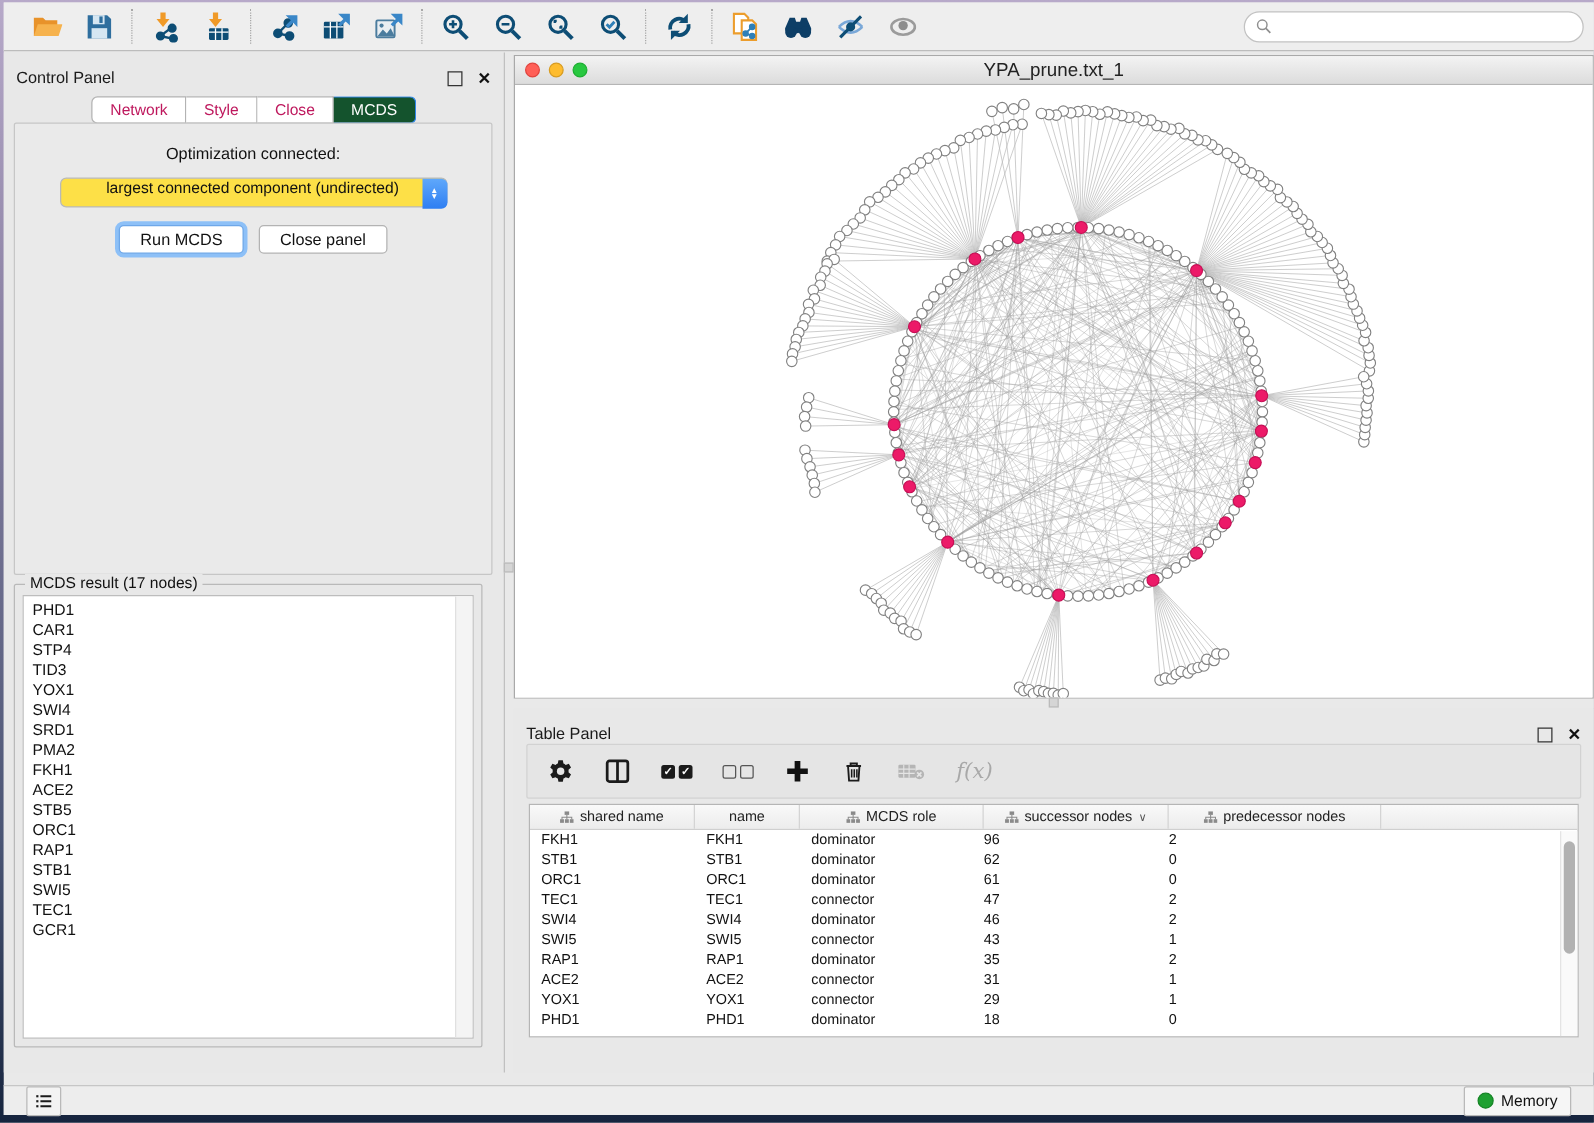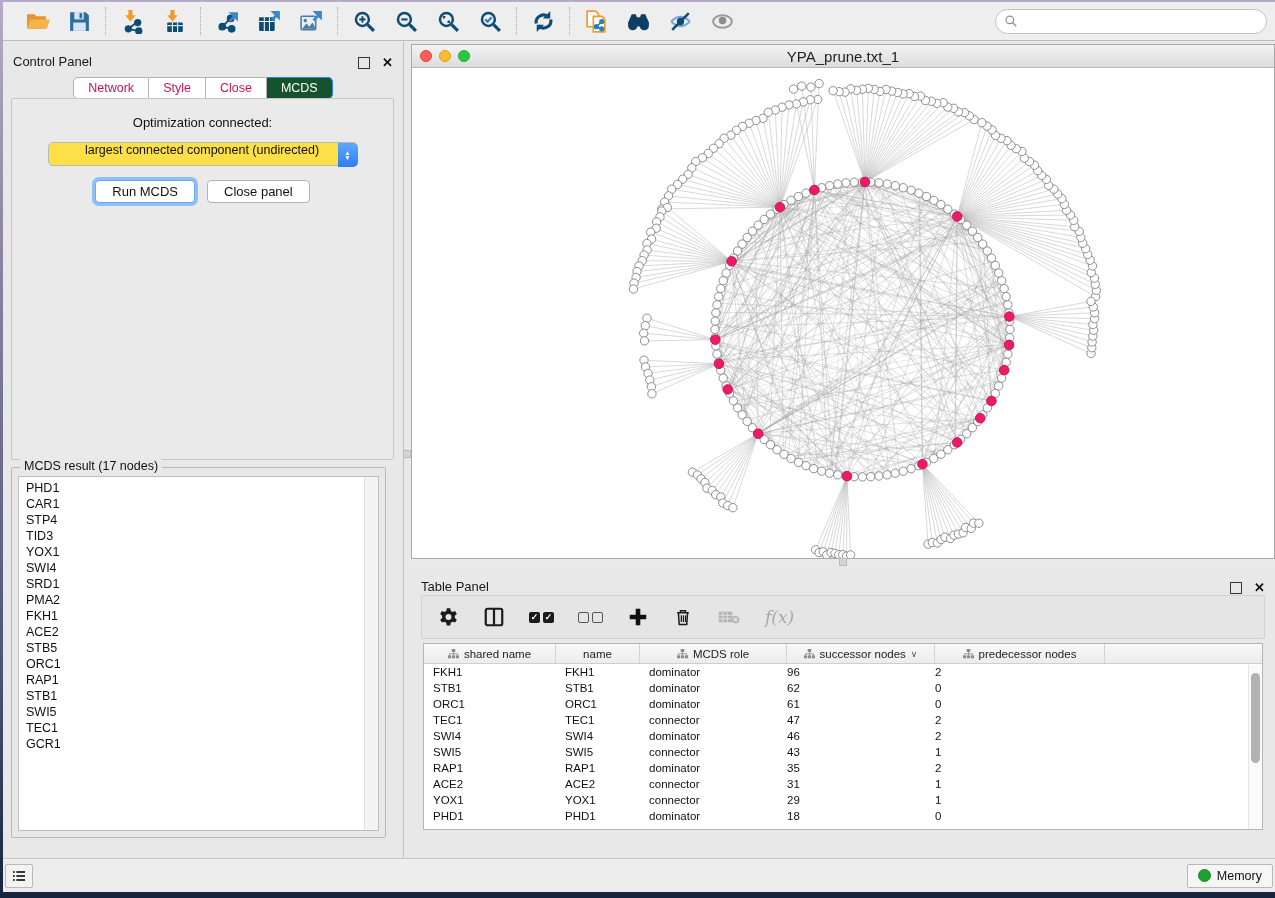--- a/index.html
+++ b/index.html
@@ -95,22 +95,22 @@
   .td { font-size:11.5px; color:#111; padding-left:9px; white-space:nowrap; overflow:hidden; }
   .td.num { text-align:left; padding-right:14px; padding-left:0; }
   .c0 { width:132px; } .c1 { width:84px; } .c2 { width:147px; } .c3 { width:148px; } .c4 { width:170px; }
   .vscroll { position:absolute; top:21px; right:0; bottom:0; width:14px; background:#fafafa;
     border-left:1px solid #e4e4e4; }
   .vthumb { position:absolute; left:2px; width:9px; border-radius:5px; background:#b2b2b2; }
   .tp-tabs { position:absolute; left:0; right:0; bottom:2px; display:flex; justify-content:center; }
   .tp-tabs .tab { padding:3px 13px; font-size:12.5px; }
 
   
-  .statusbar { position:absolute; left:0; right:0; bottom:0; height:34px; background:#ededed;
-    border-top:1px solid #c6c6c6; display:flex; align-items:center; padding:0 2px; }
+  .statusbar { position:absolute; left:0; right:0; bottom:0; height:24px; background:#ededed;
+    border-top:1px solid #c6c6c6; display:flex; align-items:center; padding:0 18px; }
   .sq-btn { width:28px; height:24px; border:1px solid #b9b9b9; background:#f3f3f3; border-radius:2px;
     display:flex; align-items:center; justify-content:center; }
   .mem-btn { margin-left:auto; height:24px; border:1px solid #b9b9b9; background:#f6f6f6; border-radius:2px;
     display:flex; align-items:center; gap:6px; padding:0 10px; font-size:12.5px; color:#111; }
   .mem-dot { width:13px; height:13px; border-radius:50%; background:#1fa032; border:1px solid #178527; }
 </style>
 </head>
 <body>
 
 <div class="app">

